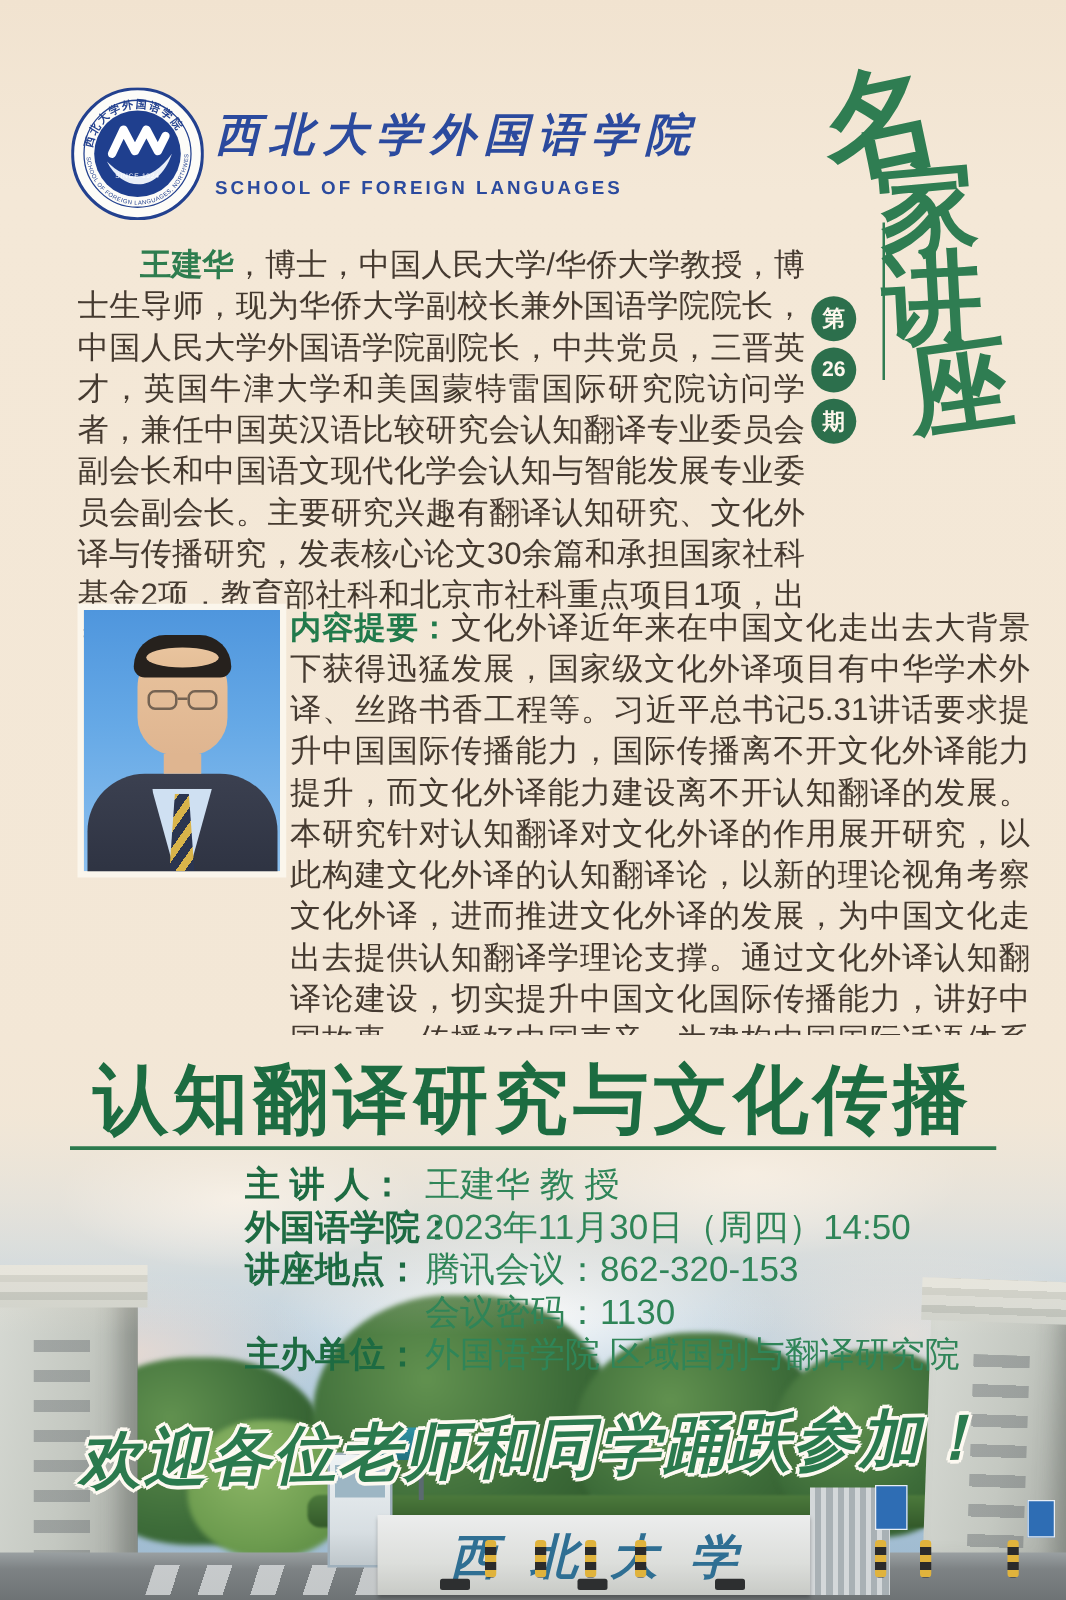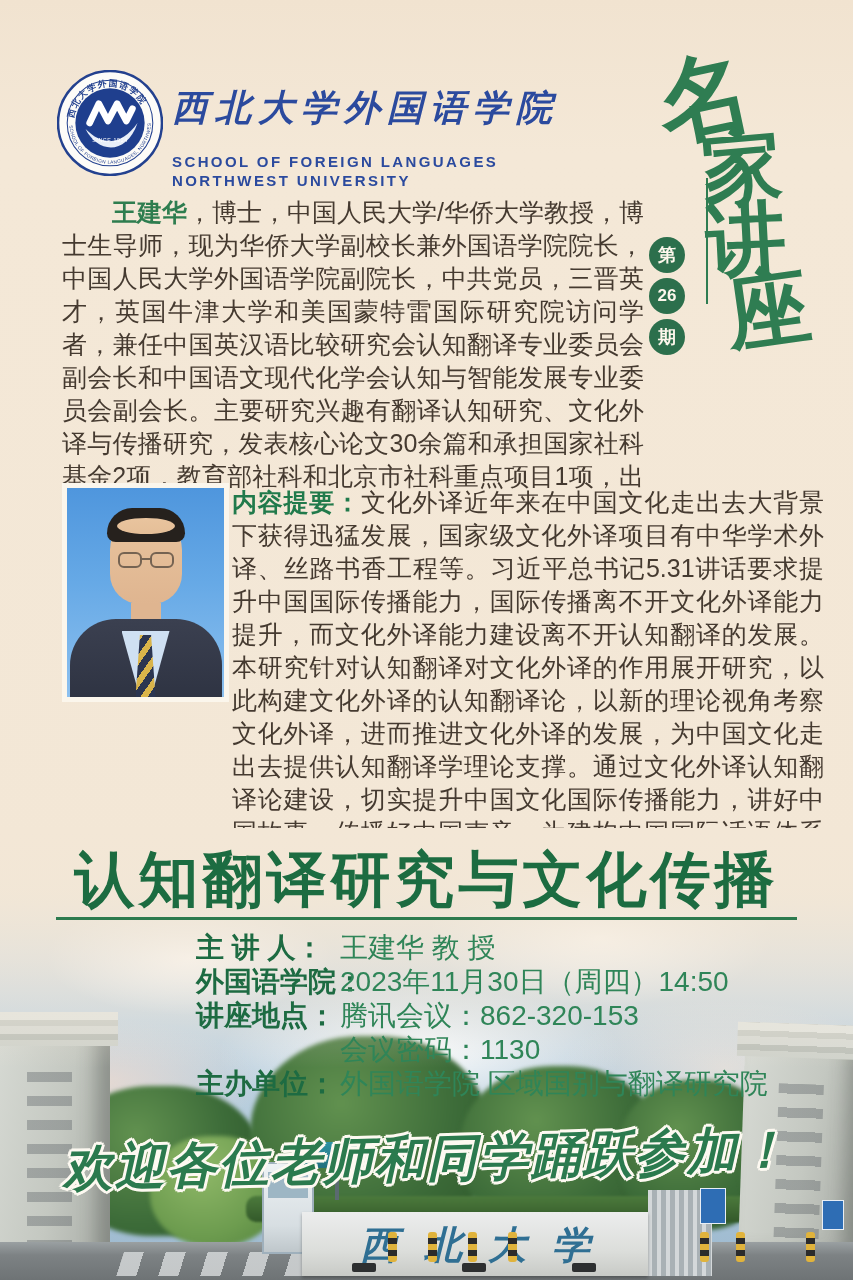--- a/index.html
+++ b/index.html
@@ -11,21 +11,21 @@
     font-family:"Liberation Sans", sans-serif;
     color:#473b31;
   }
   
   .logo{ position:absolute; left:57px; top:70px; width:106px; height:106px; }
   .school-block{ position:absolute; left:172px; top:84px; }
   .school-cn{
     font-family:"Liberation Serif", serif; font-weight:900; font-style:italic;
     font-size:36px; letter-spacing:7px; color:#2b4a9e; white-space:nowrap;
   }
-  .school-en{ font-size:15px; font-weight:bold; letter-spacing:2.4px; color:#2b4a9e; margin-top:20px; }
+  .school-en{ font-size:15px; font-weight:bold; letter-spacing:2.4px; color:#2b4a9e; margin-top:9px; }
   .school-en.l2{ margin-top:2px; }
 
   
   .callig-char{
     position:absolute; font-family:"Liberation Serif", serif; font-weight:900;
     color:#2f7d52; line-height:1;
   }
   .c1{ left:658px; top:52px;  font-size:92px; transform:rotate(-12deg); }
   .c2{ left:702px; top:128px; font-size:80px; transform:rotate(-5deg); }
   .c3{ left:706px; top:200px; font-size:80px; transform:rotate(-3deg); }
@@ -198,21 +198,20 @@
     </text>
     <circle cx="52" cy="52" r="34" fill="#1f3f8e"></circle>
     <path d="M32,52 L41,33 L50,50 L59,33 L68,50 L74,38" stroke="#ffffff" stroke-width="6.5" fill="none" stroke-linecap="round" stroke-linejoin="round"></path>
     <path d="M28,58 C46,76 64,73 79,52 C68,84 40,82 28,58 Z" fill="#e8eef8"></path>
     <text x="52" y="71" font-size="5.2" fill="#ffffff" text-anchor="middle" letter-spacing="0.6">SINCE 1924</text>
   </svg>
 
   <div class="school-block">
     <div class="school-cn">西北大学外国语学院</div>
     <div class="school-en l1">SCHOOL OF FOREIGN LANGUAGES</div>
-    <div class="school-en l2">NORTHWEST UNIVERSITY</div>
   </div>
 
   <div class="callig-char c1">名</div>
   <div class="callig-char c2">家</div>
   <div class="callig-char c3">讲</div>
   <div class="callig-char c4">座</div>
   <div class="callig-line"></div>
   <div class="badge b1">第</div>
   <div class="badge b2">26</div>
   <div class="badge b3">期</div>

